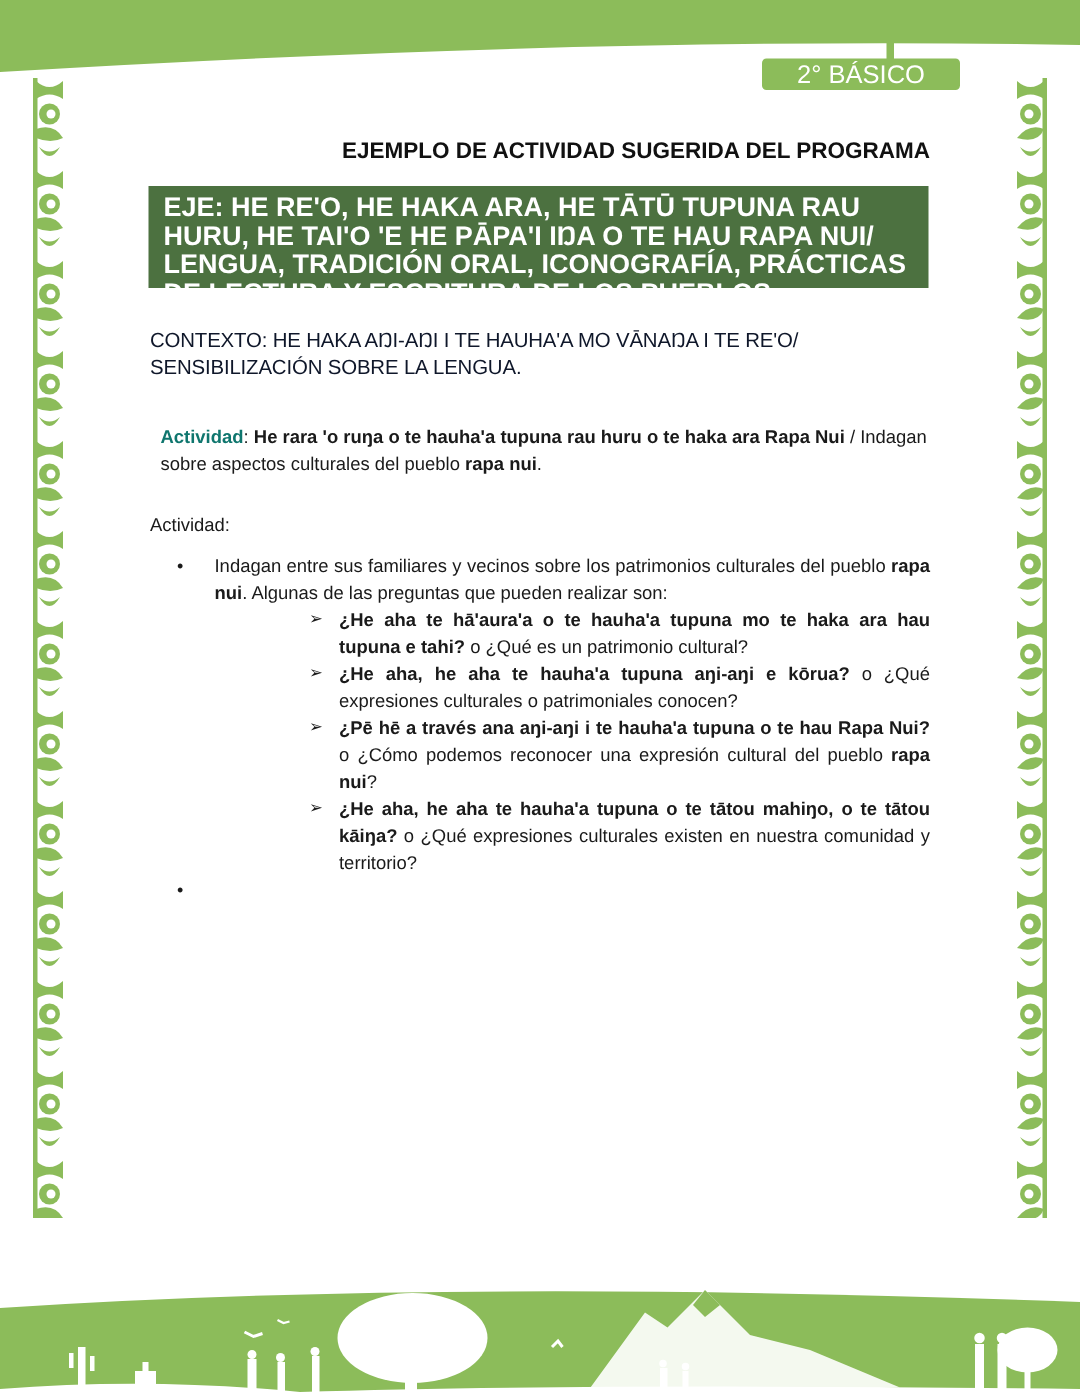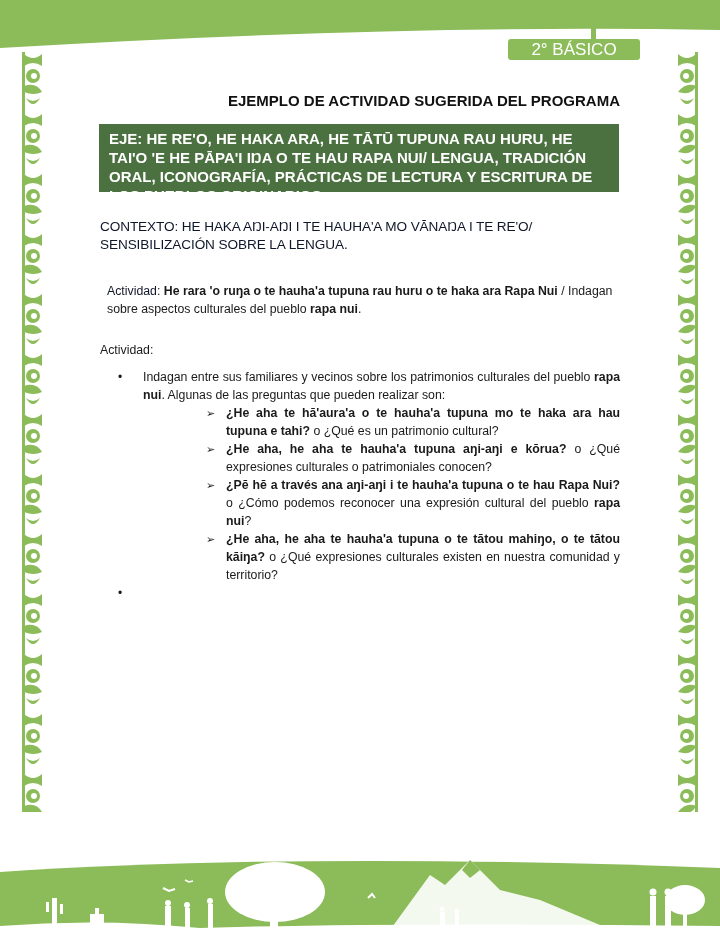--- a/index.html
+++ b/index.html
@@ -20,34 +20,34 @@
     .border-left { left: 22px; }
     .border-right { left: 676px; }
 
     .page-title {
       position: absolute; left: 100px; top: 92px; width: 520px; text-align: right;
       font-weight: bold; font-size: 15px; color: #111;
     }
 
     .eje-box {
       position: absolute; left: 99px; top: 124px; width: 520px; height: 68px;
-      background: #4c7140; color: #ffffff; font-weight: bold; font-size: 15px;
+      background: #4c7140; color: #ffffff; font-weight: bold; font-size: 18px;
       line-height: 19px; padding: 5px 10px;
     }
 
     .contexto {
       position: absolute; left: 100px; top: 218px; width: 520px;
       color: #0f172a; font-size: 13.6px; line-height: 18px; letter-spacing: -0.1px;
     }
 
     .actividad {
       position: absolute; left: 107px; top: 282px; width: 512px;
       font-size: 12.3px; line-height: 18px; color: #1a1a1a;
     }
-    .actividad .label { color: #0f172a; }
+    .actividad .label { color: #0f766e; font-weight: bold; }
     .b { font-weight: bold; }
 
     .ejemplos-label { position: absolute; left: 100px; top: 343px; font-size: 12.3px; }
 
     .list { position: absolute; left: 100px; top: 368px; width: 520px; font-size: 12.3px; line-height: 18px; }
     .bullet-item { position: relative; padding-left: 43px; text-align: justify; }
     .bullet-dot { position: absolute; left: 18px; top: 0; font-size: 12px; }
     .sub-list { margin-top: 0; }
     .sub-item { position: relative; padding-left: 126px; text-align: justify; }
     .arrow { position: absolute; left: 106px; top: 0; font-size: 11px; }

